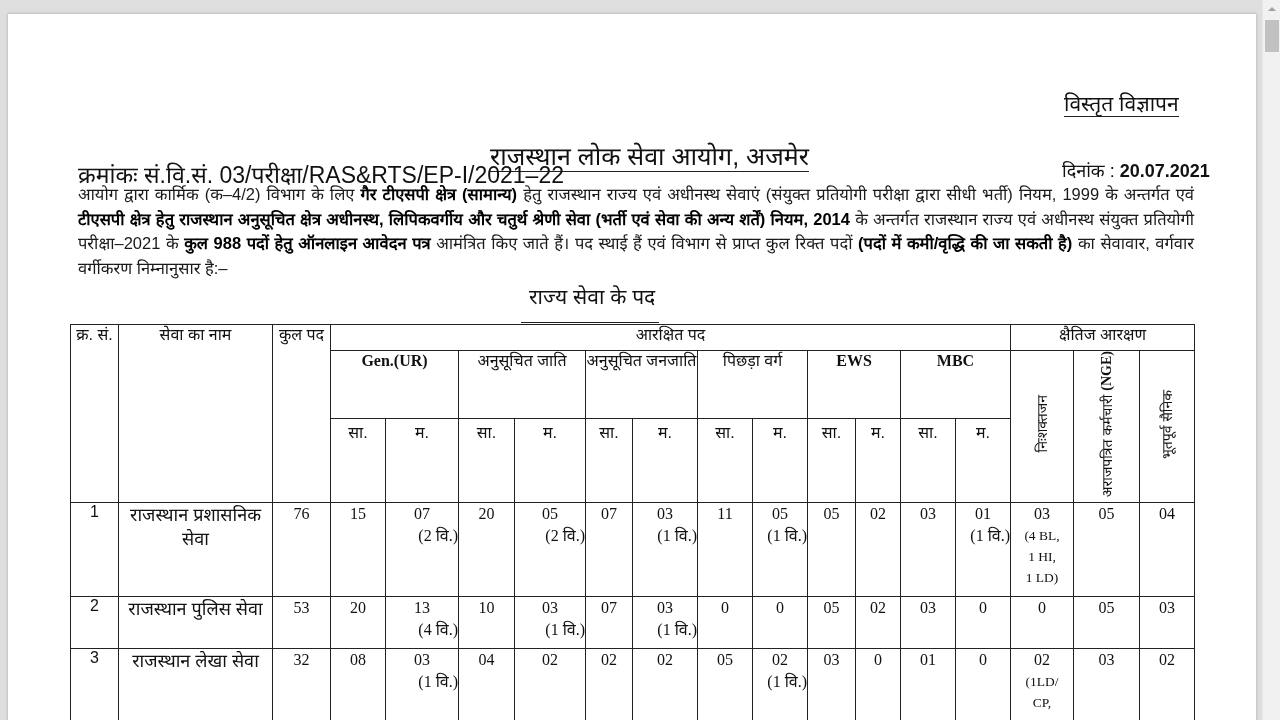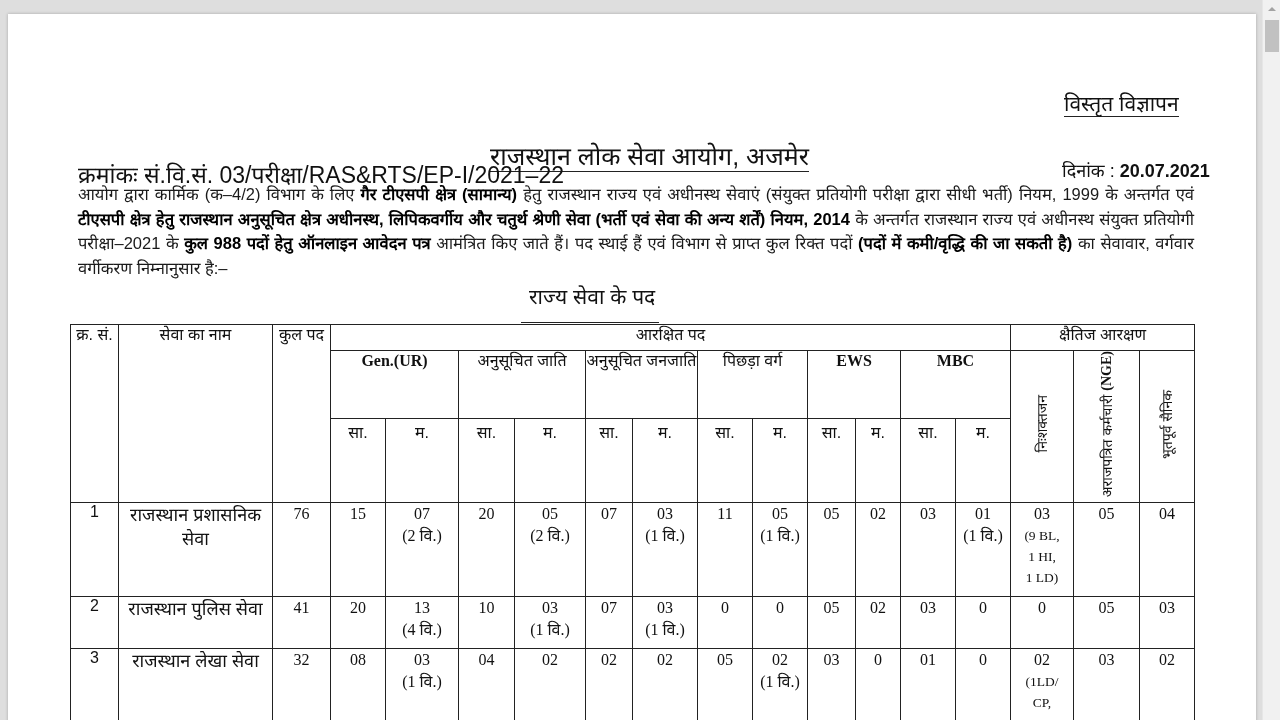--- a/index.html
+++ b/index.html
@@ -45,21 +45,21 @@
   .hdr-mid { height: 46px; margin-top: 33px; }
   .hdr-bot { height: 57px; }
   .rot {
     display: inline-block; writing-mode: vertical-rl; transform: rotate(180deg);
     font-size: 14px; line-height: 15px; font-family: "Liberation Sans", sans-serif;
   }
   .rot .lat { font-family: "Liberation Serif", serif; font-weight: bold; }
   td.sno { font-family: "Liberation Sans", sans-serif; font-weight: bold; font-size: 16px; padding-top: 6px; }
   td.sname { text-align: left; padding: 3px 0 0 10px; font-family: Liberation Sans, sans-serif; font-size: 18px; line-height: 24px; }
   td.num { padding-top: 4px; line-height: 22px; }
-  td.num .sub { display: block; font-size: 16px; }
+  td.num .sub { display: block; font-size: 16px; text-align: right; }
   td.num .small { display: block; font-size: 13.5px; line-height: 21px; }
   tr.r1 td { height: 94px; }
   tr.r2 td { height: 52px; }
   tr.r3 td { height: 140px; }
 </style>
 </head>
 <body>
 
 <div class="viewer">
   <div class="page"></div>
@@ -153,28 +153,28 @@
         <td class="num"><span>20</span></td>
         <td class="num"><span>05</span><span class="sub">(2 वि.)</span></td>
         <td class="num"><span>07</span></td>
         <td class="num"><span>03</span><span class="sub">(1 वि.)</span></td>
         <td class="num"><span>11</span></td>
         <td class="num"><span>05</span><span class="sub">(1 वि.)</span></td>
         <td class="num"><span>05</span></td>
         <td class="num"><span>02</span></td>
         <td class="num"><span>03</span></td>
         <td class="num"><span>01</span><span class="sub">(1 वि.)</span></td>
-        <td class="num"><span>03</span><span class="small">(9 BL,</span><span class="small">1 HI,</span><span class="small">1 LD)</span></td>
+        <td class="num"><span>03</span><span class="small">(4 BL,</span><span class="small">1 HI,</span><span class="small">1 LD)</span></td>
         <td class="num">05</td>
         <td class="num">04</td>
       </tr>
       <tr class="r2">
         <td class="sno">2</td>
         <td class="sname">राजस्थान पुलिस सेवा</td>
-        <td class="num">41</td>
+        <td class="num">53</td>
         <td class="num"><span>20</span></td>
         <td class="num"><span>13</span><span class="sub">(4 वि.)</span></td>
         <td class="num"><span>10</span></td>
         <td class="num"><span>03</span><span class="sub">(1 वि.)</span></td>
         <td class="num"><span>07</span></td>
         <td class="num"><span>03</span><span class="sub">(1 वि.)</span></td>
         <td class="num"><span>0</span></td>
         <td class="num"><span>0</span></td>
         <td class="num"><span>05</span></td>
         <td class="num"><span>02</span></td>

